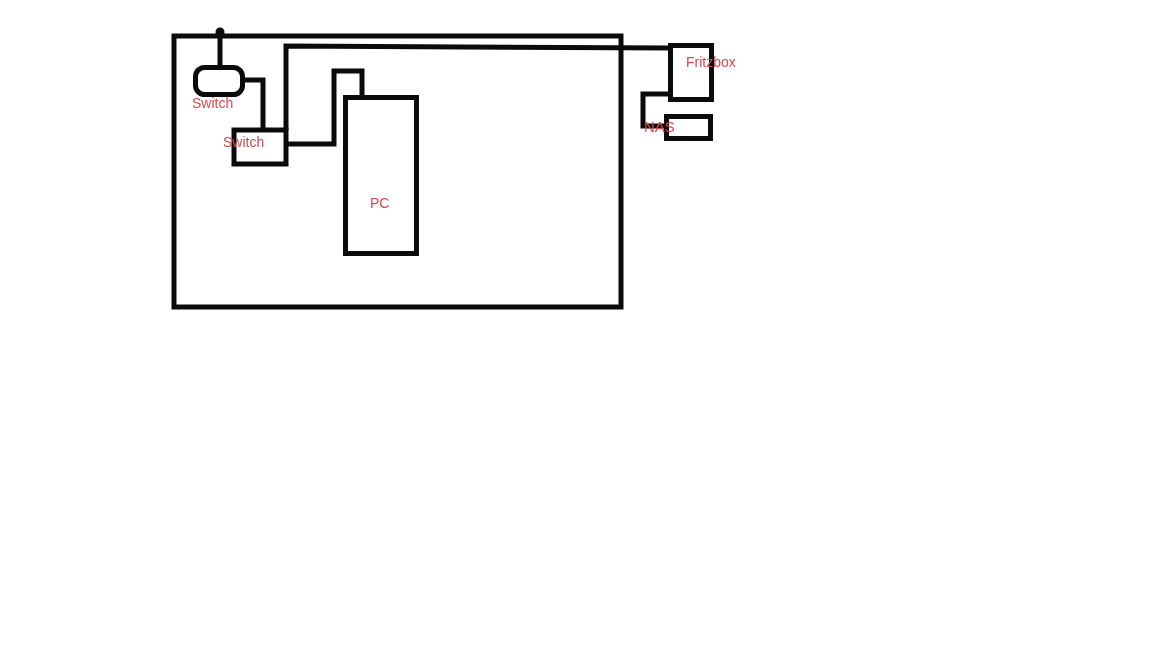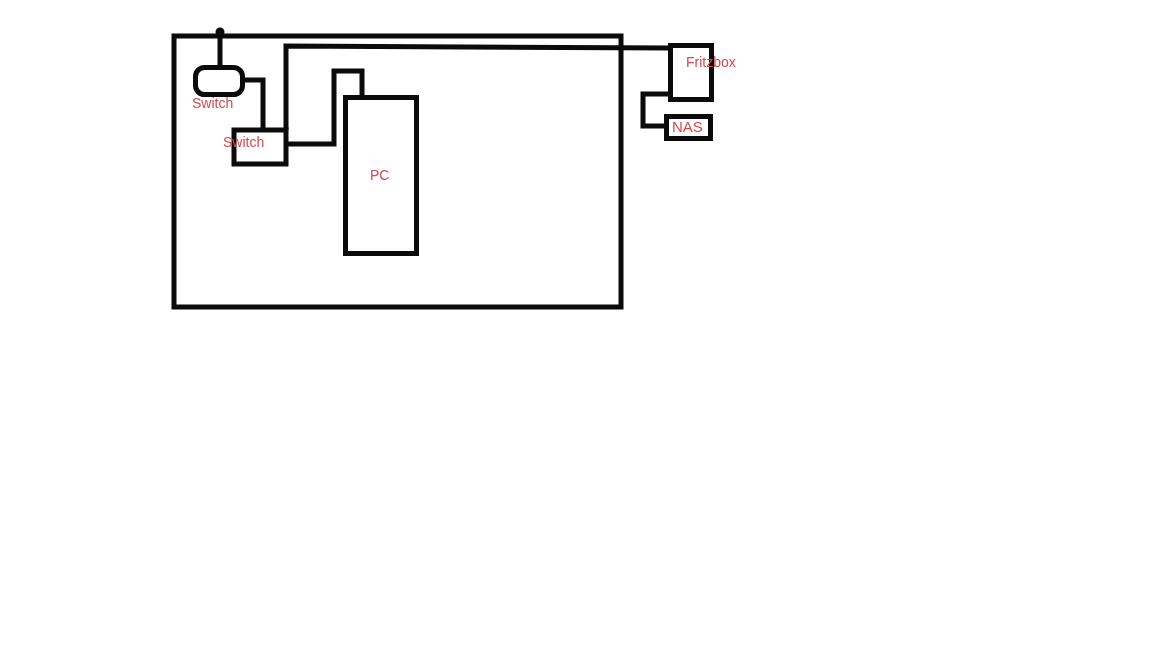--- a/index.html
+++ b/index.html
@@ -37,23 +37,23 @@
   .node-label {
     position: absolute;
     color: var(--label-color);
     font-size: 14px;
     line-height: 15px;
     white-space: nowrap;
     user-select: none;
   }
   .lbl-router   { left: 192px; top: 96px;  }
   .lbl-switch   { left: 223px; top: 135px; }
-  .lbl-pc       { left: 370px; top: 168px; }
+  .lbl-pc       { left: 370px; top: 196px; }
   .lbl-fritzbox { left: 686px; top: 55px;  }
-  .lbl-nas      { left: 672px; top: 119px; font-size: 15px; }
+  .lbl-nas      { left: 644px; top: 119px; font-size: 15px; }
 </style>
 </head>
 <body>
 
 <div class="canvas">
 
   <svg class="sketch" width="1152" height="648" viewBox="0 0 1152 648">
 
     <rect x="174" y="36" width="447" height="271"></rect>
 

